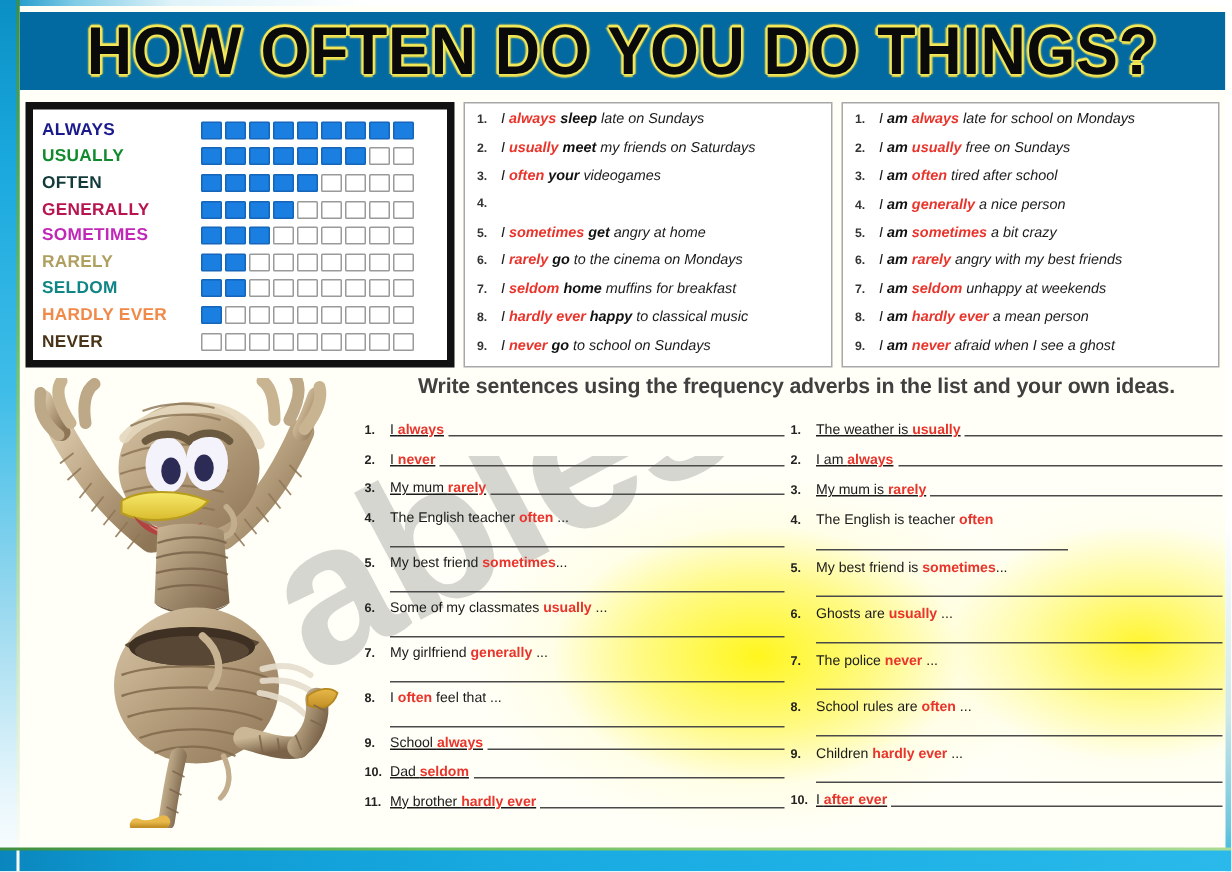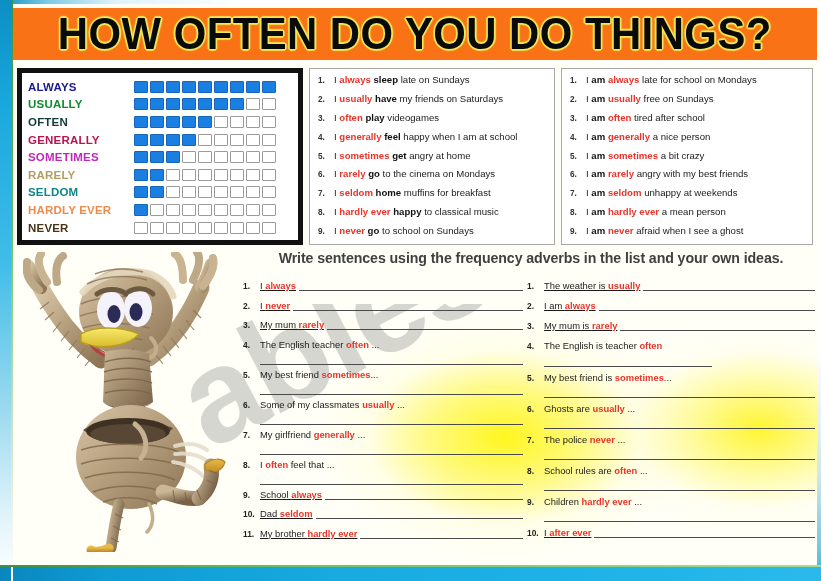--- a/index.html
+++ b/index.html
@@ -46,21 +46,21 @@
   }
   
   #sheet{
     position:absolute;left:13px;top:4px;width:804px;height:562px;
     background:#fffff7;overflow:hidden;
   }
   
   .title-wrap{
     position:absolute;left:0;top:4px;width:804px;height:52px;
     display:flex;align-items:center;justify-content:center;
-    background:#f97316;
+    background:#0369a1;
   }
   .title{
     font-family:"Liberation Sans Narrow","Liberation Sans", sans-serif;
     font-size:45px;line-height:46px;font-weight:700;color:#0a0a0a;
     letter-spacing:0.5px;transform:scaleX(0.93);transform-origin:center;
     white-space:nowrap;
     text-shadow:
        1px 0 0 #f2e85a, -1px 0 0 #f2e85a, 0 1px 0 #f2e85a, 0 -1px 0 #f2e85a,
        1px 1px 0 #f2e85a, -1px -1px 0 #f2e85a, 1px -1px 0 #f2e85a, -1px 1px 0 #f2e85a,
        2px 0 1px #efe14e, -2px 0 1px #efe14e, 0 2px 1px #efe14e, 0 -2px 1px #efe14e;
@@ -99,21 +99,21 @@
   .sbox-left{left:296px;width:246px;}
   .sbox-right{left:548px;width:252px;}
   .sline{
     display:flex;align-items:baseline;height:18.9px;
     font-size:9.6px;color:#1a1a1a;white-space:nowrap;
   }
   .snum{
     width:16px;flex:0 0 16px;font-size:8.2px;color:#333333;
     font-weight:600;
   }
-  .stext{font-size:9.6px;}
+  .stext{font-size:9.6px;font-style:italic;}
   .stext .adv{color:#e8342b;font-weight:700;}
   .stext .vb{font-weight:700;color:#111111;}
   
   .instruction{
     position:absolute;left:232px;top:246px;width:572px;height:22px;
     text-align:center;font-size:14.2px;font-weight:700;color:#404040;
     letter-spacing:-0.1px;
   }
   
   .glow{
@@ -306,29 +306,28 @@
           </div>
         </div>
 
       <div class="sbox sbox-left" id="sbox-left">
           <div class="sline">
             <span class="snum">1.</span>
             <span class="stext">I <span class="adv">always</span><span class="vb"> sleep</span> late on Sundays</span>
           </div>
           <div class="sline">
             <span class="snum">2.</span>
-            <span class="stext">I <span class="adv">usually</span><span class="vb"> have</span> my friends on Saturdays</span>
+            <span class="stext">I <span class="adv">usually</span><span class="vb"> meet</span> my friends on Saturdays</span>
           </div>
           <div class="sline">
             <span class="snum">3.</span>
-            <span class="stext">I <span class="adv">often</span><span class="vb"> play</span> videogames</span>
+            <span class="stext">I <span class="adv">often</span><span class="vb"> your</span> videogames</span>
           </div>
           <div class="sline">
             <span class="snum">4.</span>
-            <span class="stext">I <span class="adv">generally</span><span class="vb"> feel</span> happy when I am at school</span>
           </div>
           <div class="sline">
             <span class="snum">5.</span>
             <span class="stext">I <span class="adv">sometimes</span><span class="vb"> get</span> angry at home</span>
           </div>
           <div class="sline">
             <span class="snum">6.</span>
             <span class="stext">I <span class="adv">rarely</span><span class="vb"> go</span> to the cinema on Mondays</span>
           </div>
           <div class="sline">

